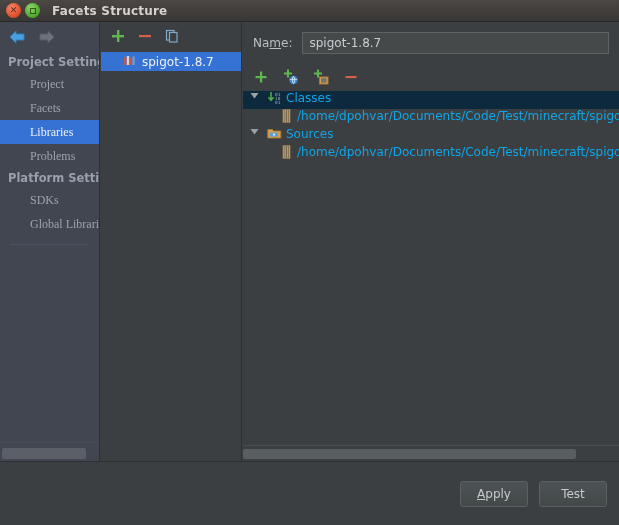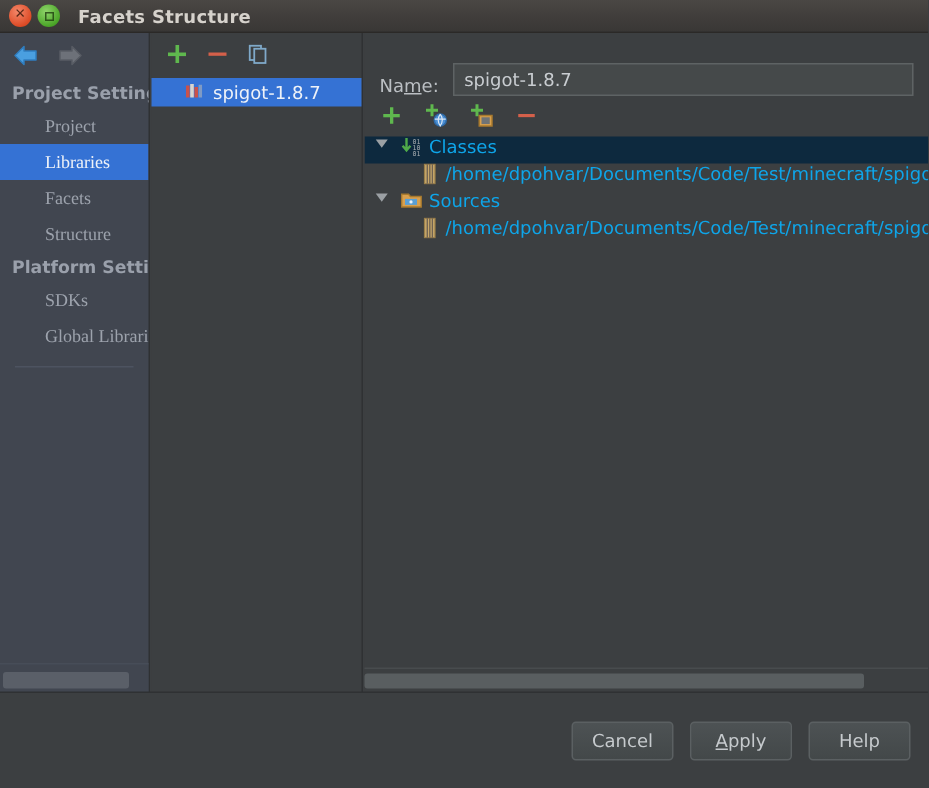--- a/index.html
+++ b/index.html
@@ -91,21 +91,21 @@
     font-size: 12px; color: #bfc3c7;
   }
   .lib-row.selected { background: #3572d4; color: #eef2f8; }
 
   
   .rightpanel {
     position: absolute; left: 243px; top: 22px; width: 376px; height: 440px;
     background: #3c3f41;
   }
   .name-row {
-    display: flex; align-items: flex-end; height: 42px; padding: 0 10px 0 10px;
+    display: flex; align-items: center; height: 42px; padding: 0 10px 0 10px;
   }
   .name-label { color: #bbbfc3; font-size: 12px; margin-right: 10px; white-space: nowrap; }
   .name-label u { text-decoration: underline; }
   .name-input {
     flex: 1; height: 22px;
     background: #45494a; border: 1px solid #5e6364;
     color: #c9cdd1; font-size: 12px;
     padding: 0 6px; line-height: 20px;
     font-family: "DejaVu Sans", "Liberation Sans", sans-serif;
     outline: none;
@@ -191,23 +191,23 @@
       <div class="navarrow">
         <svg width="18" height="14" viewBox="0 0 18 14">
           <path d="M10 1 L16 7 L10 13 L10 10 L2 10 L2 4 L10 4 Z" fill="#6d7179" stroke="#585c64" stroke-width="1" stroke-linejoin="round"></path>
         </svg>
       </div>
     </div>
 
     <div>
       <div class="sec-head">Project Settings</div>
       <div class="nav-item">Project</div>
+      <div class="nav-item">Facets</div>
       <div class="nav-item selected">Libraries</div>
-      <div class="nav-item">Facets</div>
-      <div class="nav-item">Structure</div>
+      <div class="nav-item">Problems</div>
     </div>
 
     <div>
       <div class="sec-head">Platform Settings</div>
       <div class="nav-item">SDKs</div>
       <div class="nav-item">Global Libraries</div>
     </div>
 
     <div class="divider"></div>
 
@@ -351,21 +351,20 @@
     </div>
 
     <div class="rp-hscroll">
       <div class="thumb"></div>
     </div>
   </div>
 
   <div class="title-sep"></div>
 
   <div class="btnbar">
-    <div class="btn">Cancel</div>
     <div class="btn">
         <u>A</u>
         <span>pply</span>
       </div>
-    <div class="btn">Help</div>
+    <div class="btn">Test</div>
   </div>
 
 </div>
 
 </body></html>

